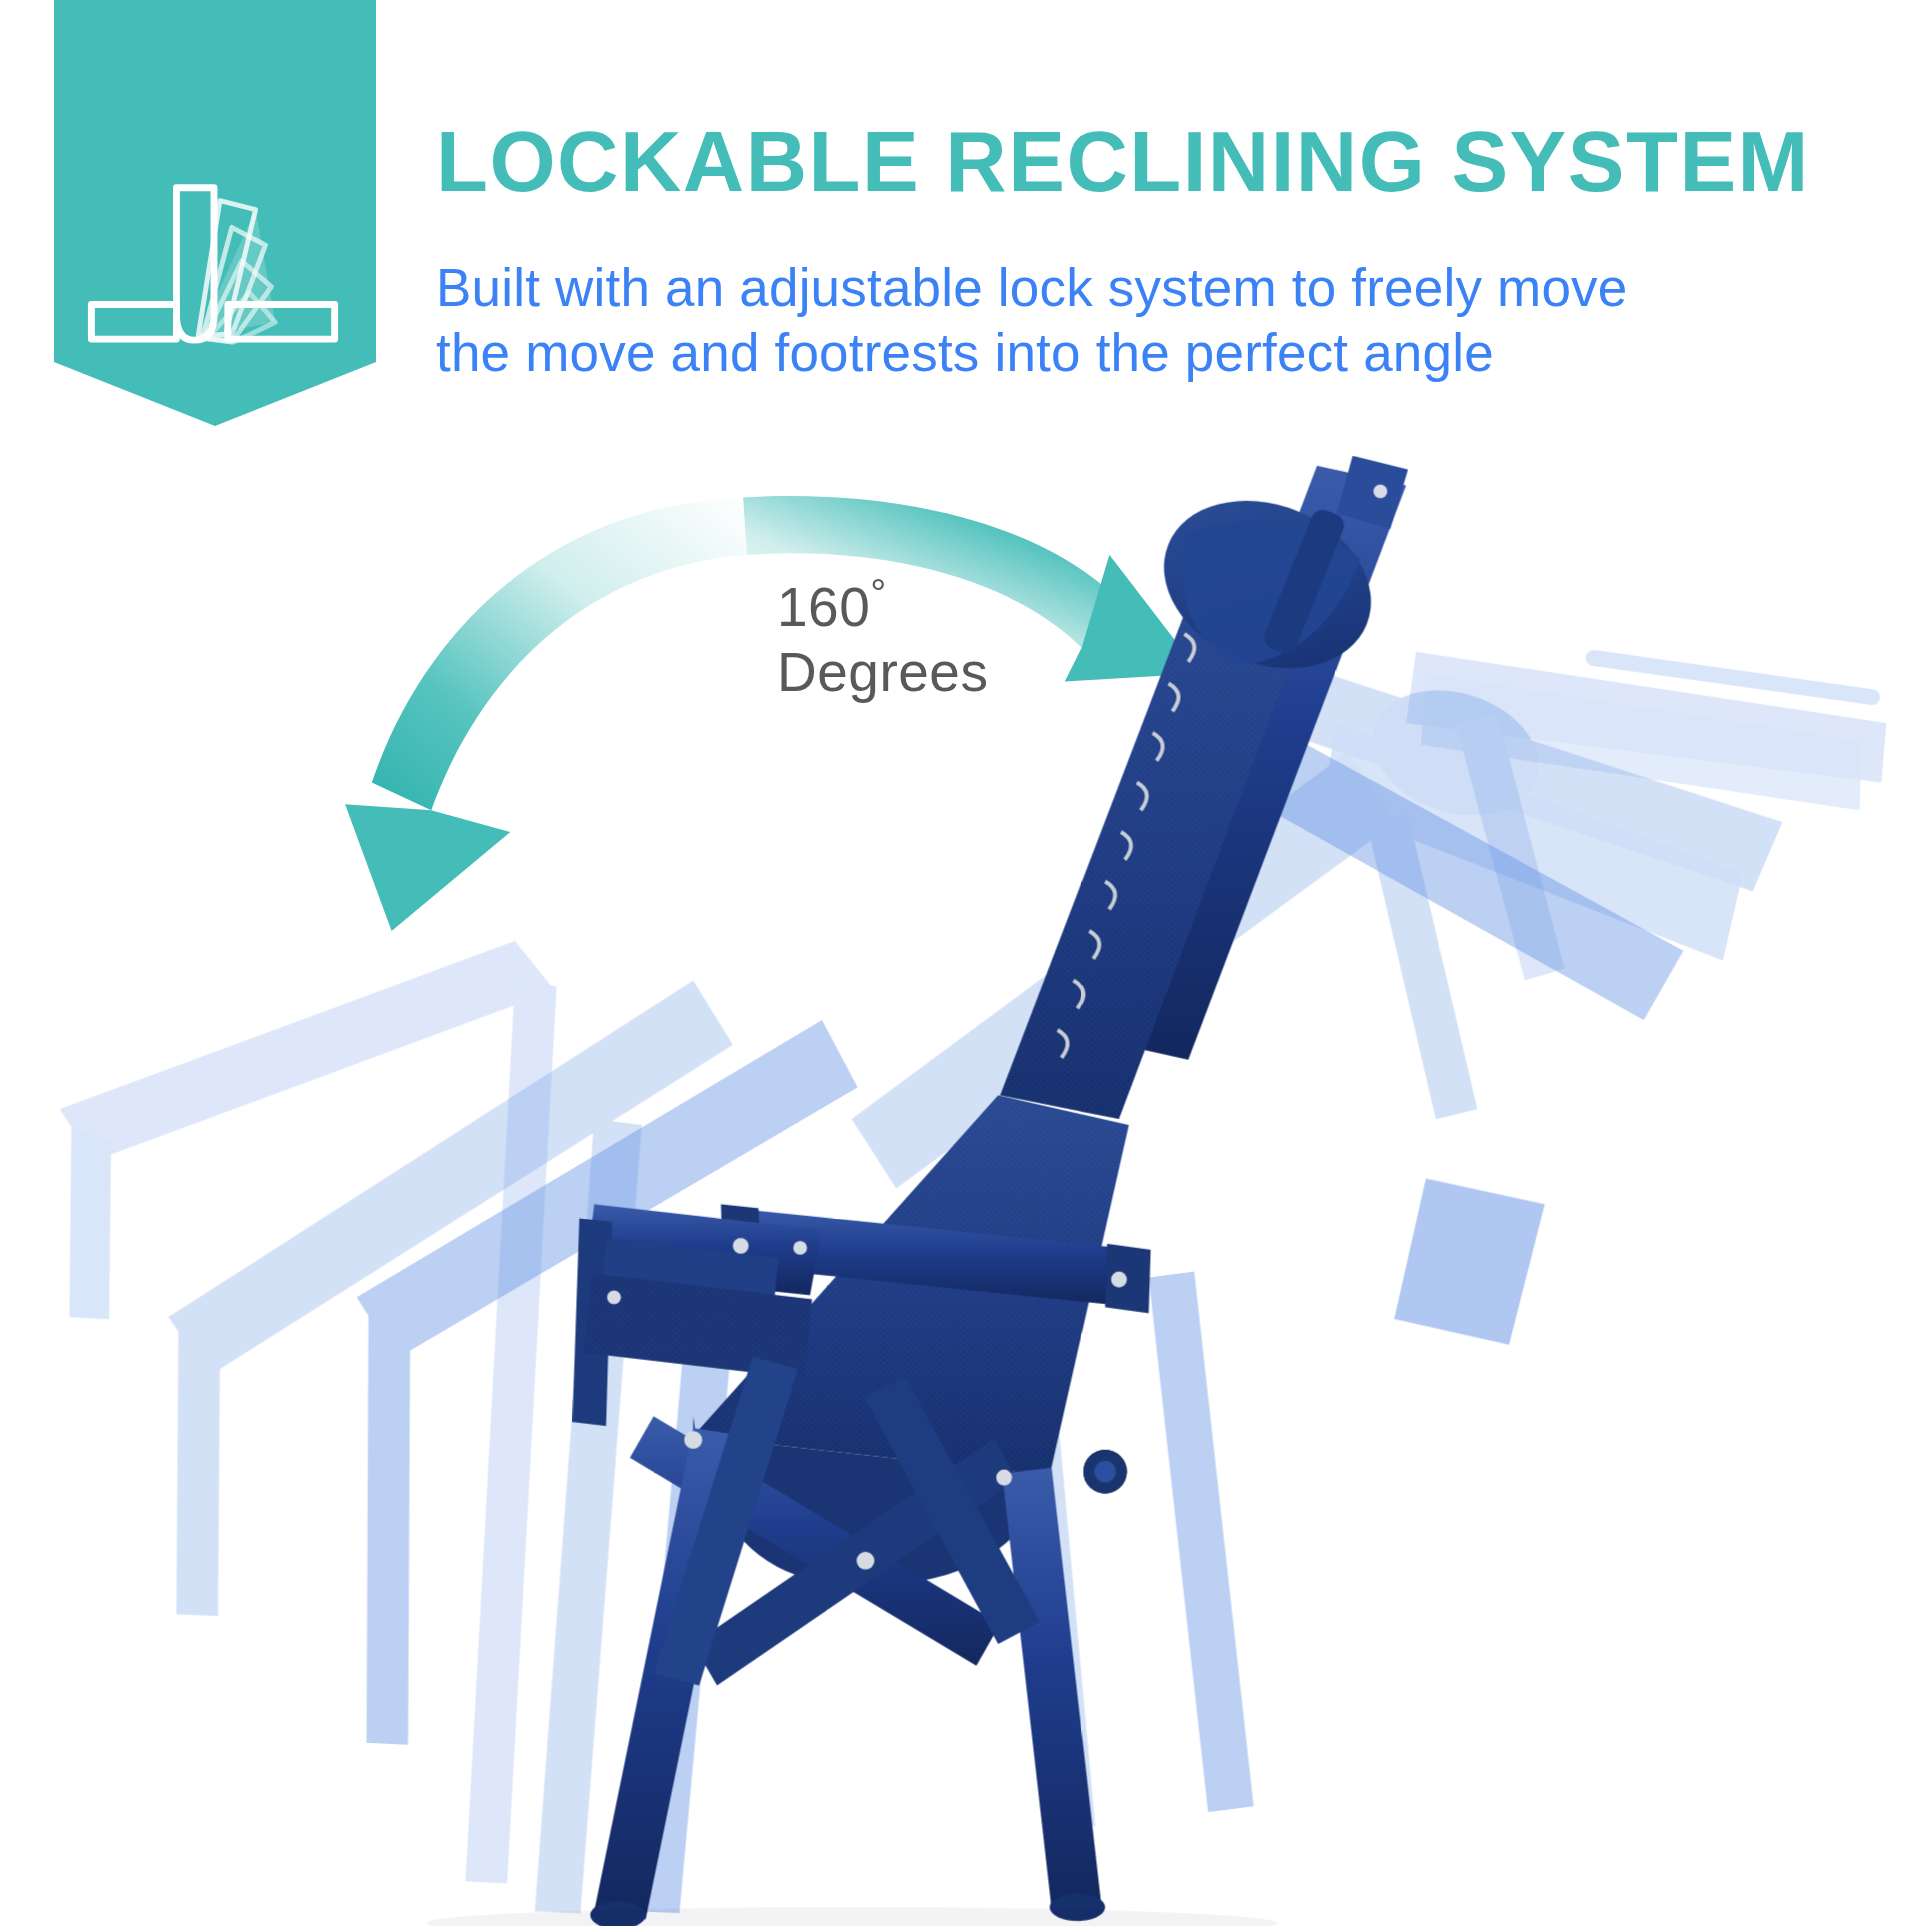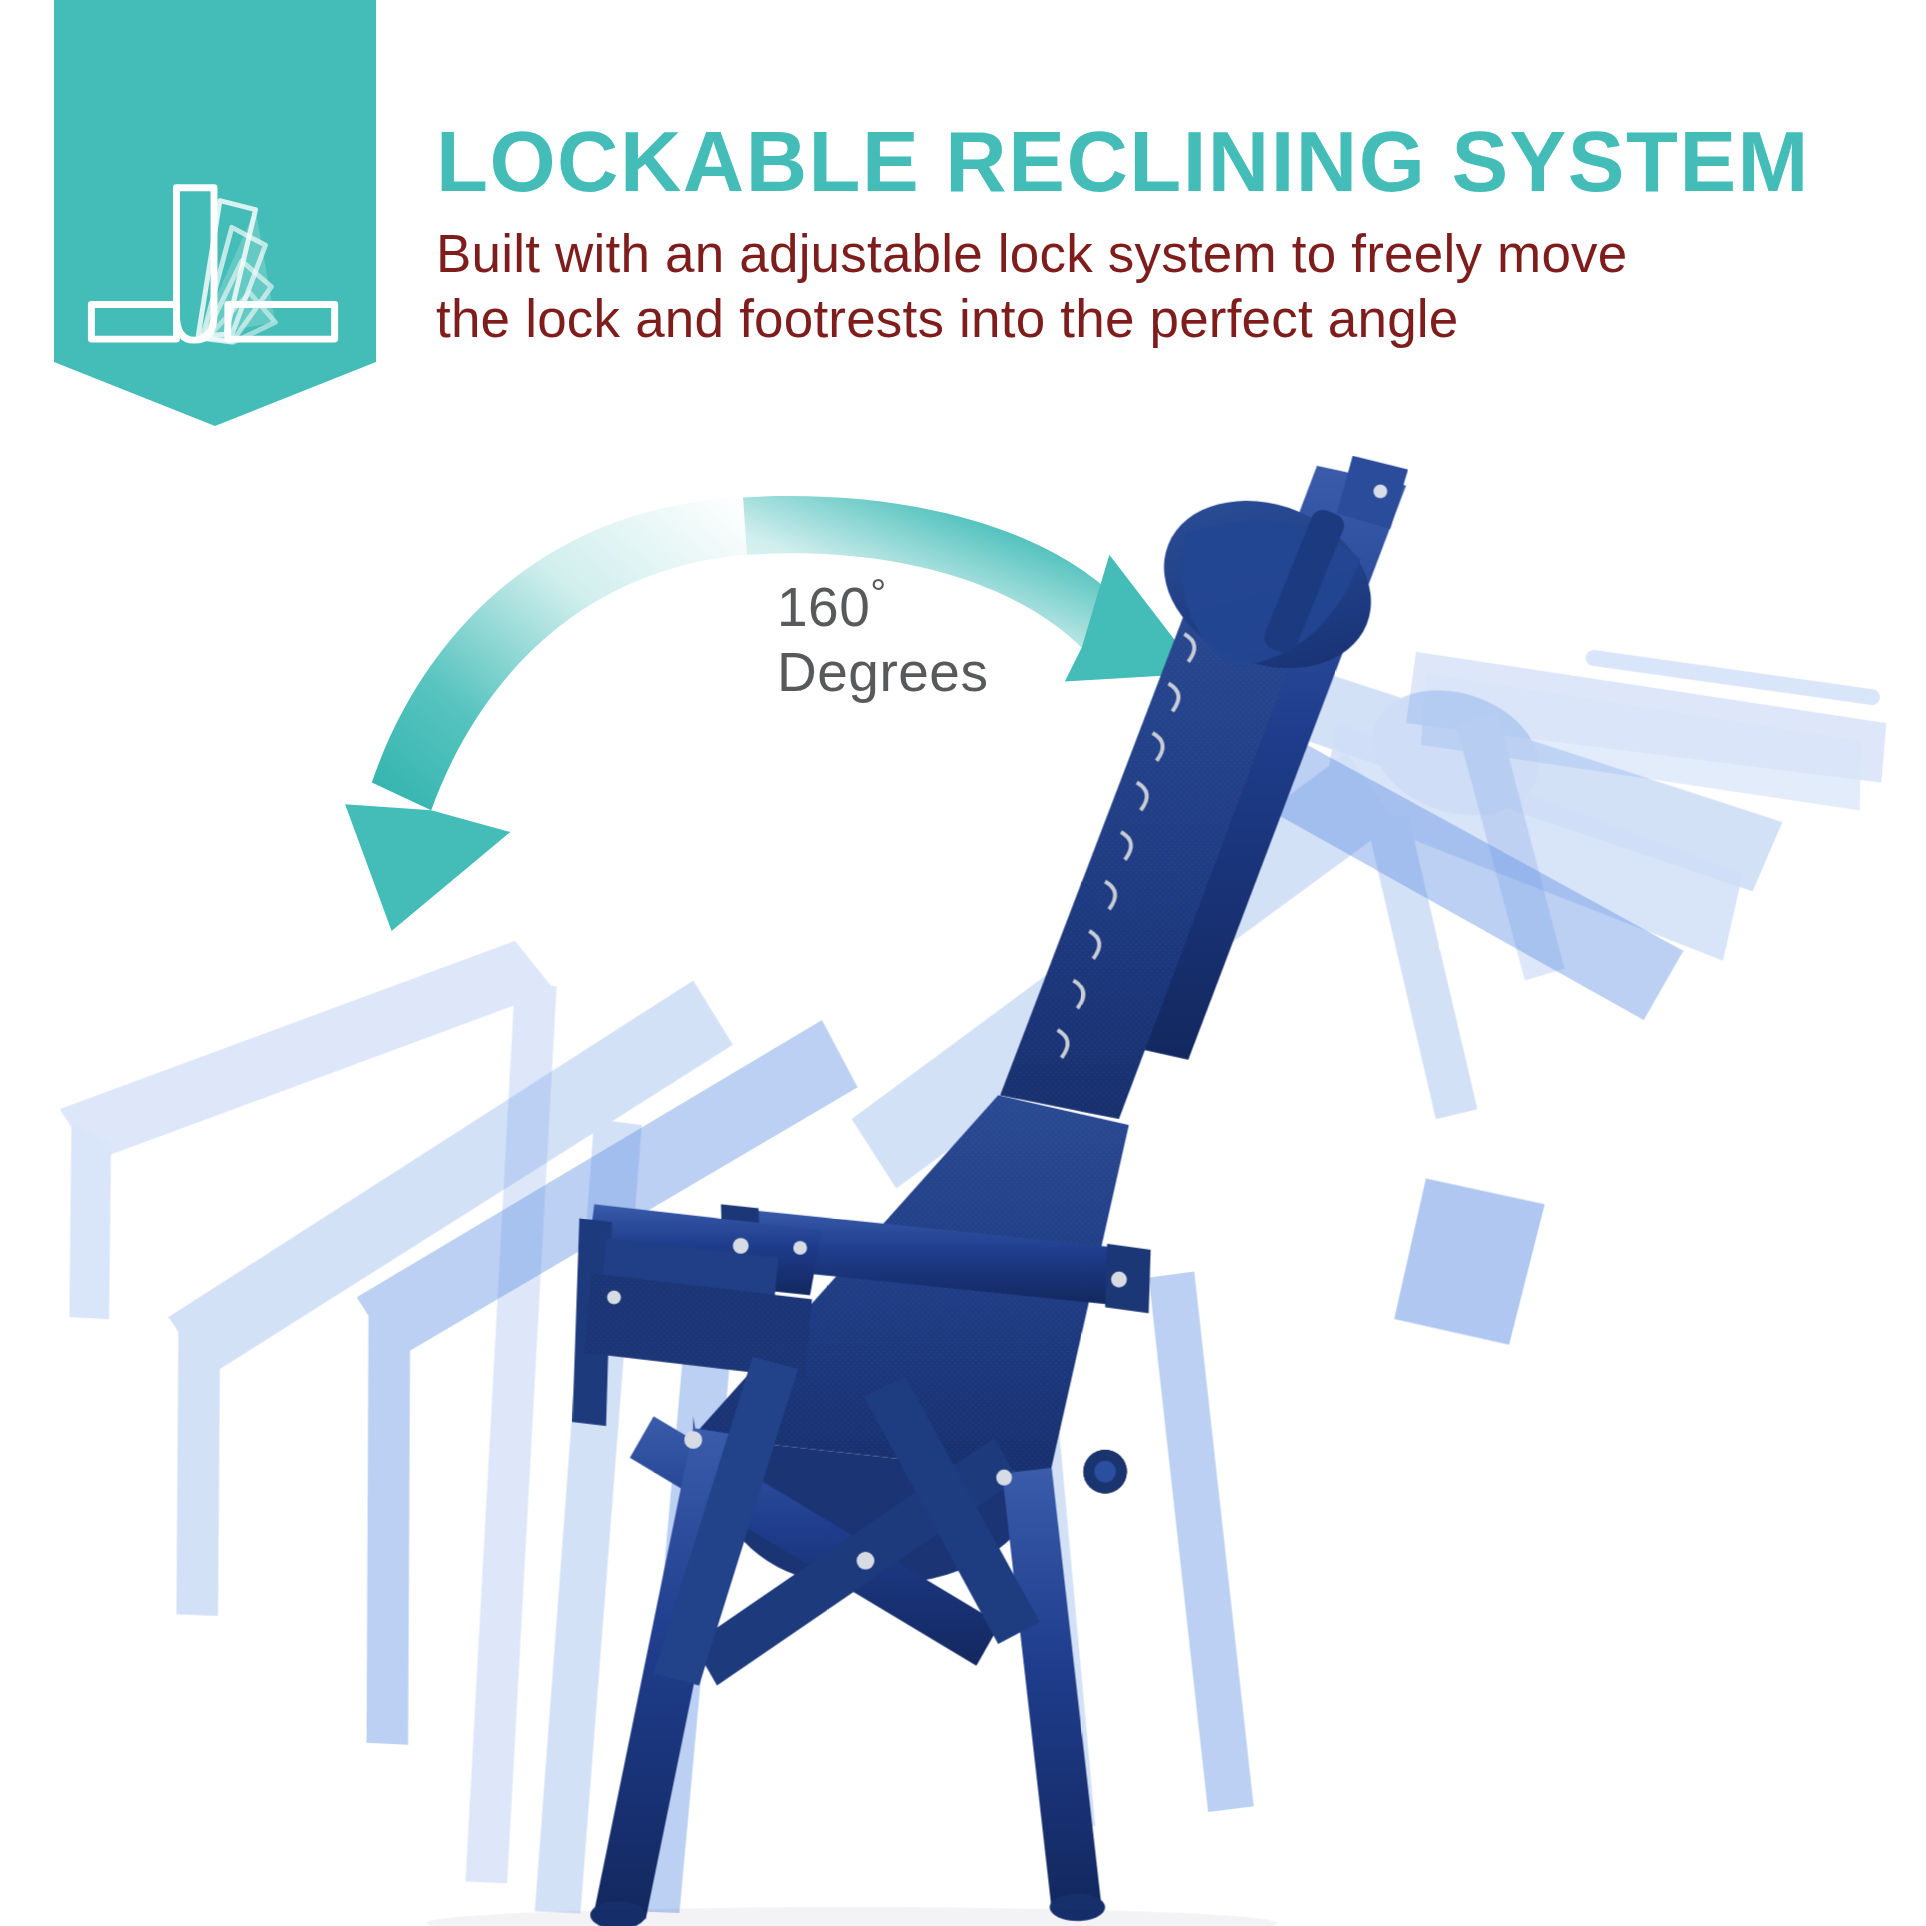--- a/index.html
+++ b/index.html
@@ -40,22 +40,22 @@
   }
   #title {
     color:#44bdb8;
     font-size:85px;
     font-weight:bold;
     letter-spacing:1.5px;
     line-height:1.0;
     white-space:nowrap;
   }
   #subtitle {
-    margin-top:18px;
-    color:#7f1d1d;
+    margin-top:52px;
+    color:#3b82f6;
     font-size:53px;
     font-weight:300;
     line-height:1.22;
     letter-spacing:0.2px;
   }
 
   
   #arcwrap {
     position:absolute;
     left:228px; top:436px;
@@ -111,21 +111,21 @@
       <g fill="#ffffff" opacity="0.18">
         <path d="M118 172 L176 44 L196 158 Z"></path>
       </g>
     </svg>
   </div>
 
   <div id="header-text">
     <div id="title">LOCKABLE RECLINING SYSTEM</div>
     <div id="subtitle">
       <div>Built with an adjustable lock system to freely move</div>
-      <div>the lock and footrests into the perfect angle</div>
+      <div>the move and footrests into the perfect angle</div>
     </div>
   </div>
 
   <div id="arcwrap">
     <svg width="1139" height="594" viewBox="0 0 1150 600">
       <defs>
         <linearGradient id="arcGradR" x1="0" y1="1" x2="1" y2="0">
           <stop offset="0%" stop-color="#44bdb8" stop-opacity="0"></stop>
           <stop offset="38%" stop-color="#44bdb8" stop-opacity="0.25"></stop>
           <stop offset="72%" stop-color="#44bdb8" stop-opacity="0.9"></stop>

